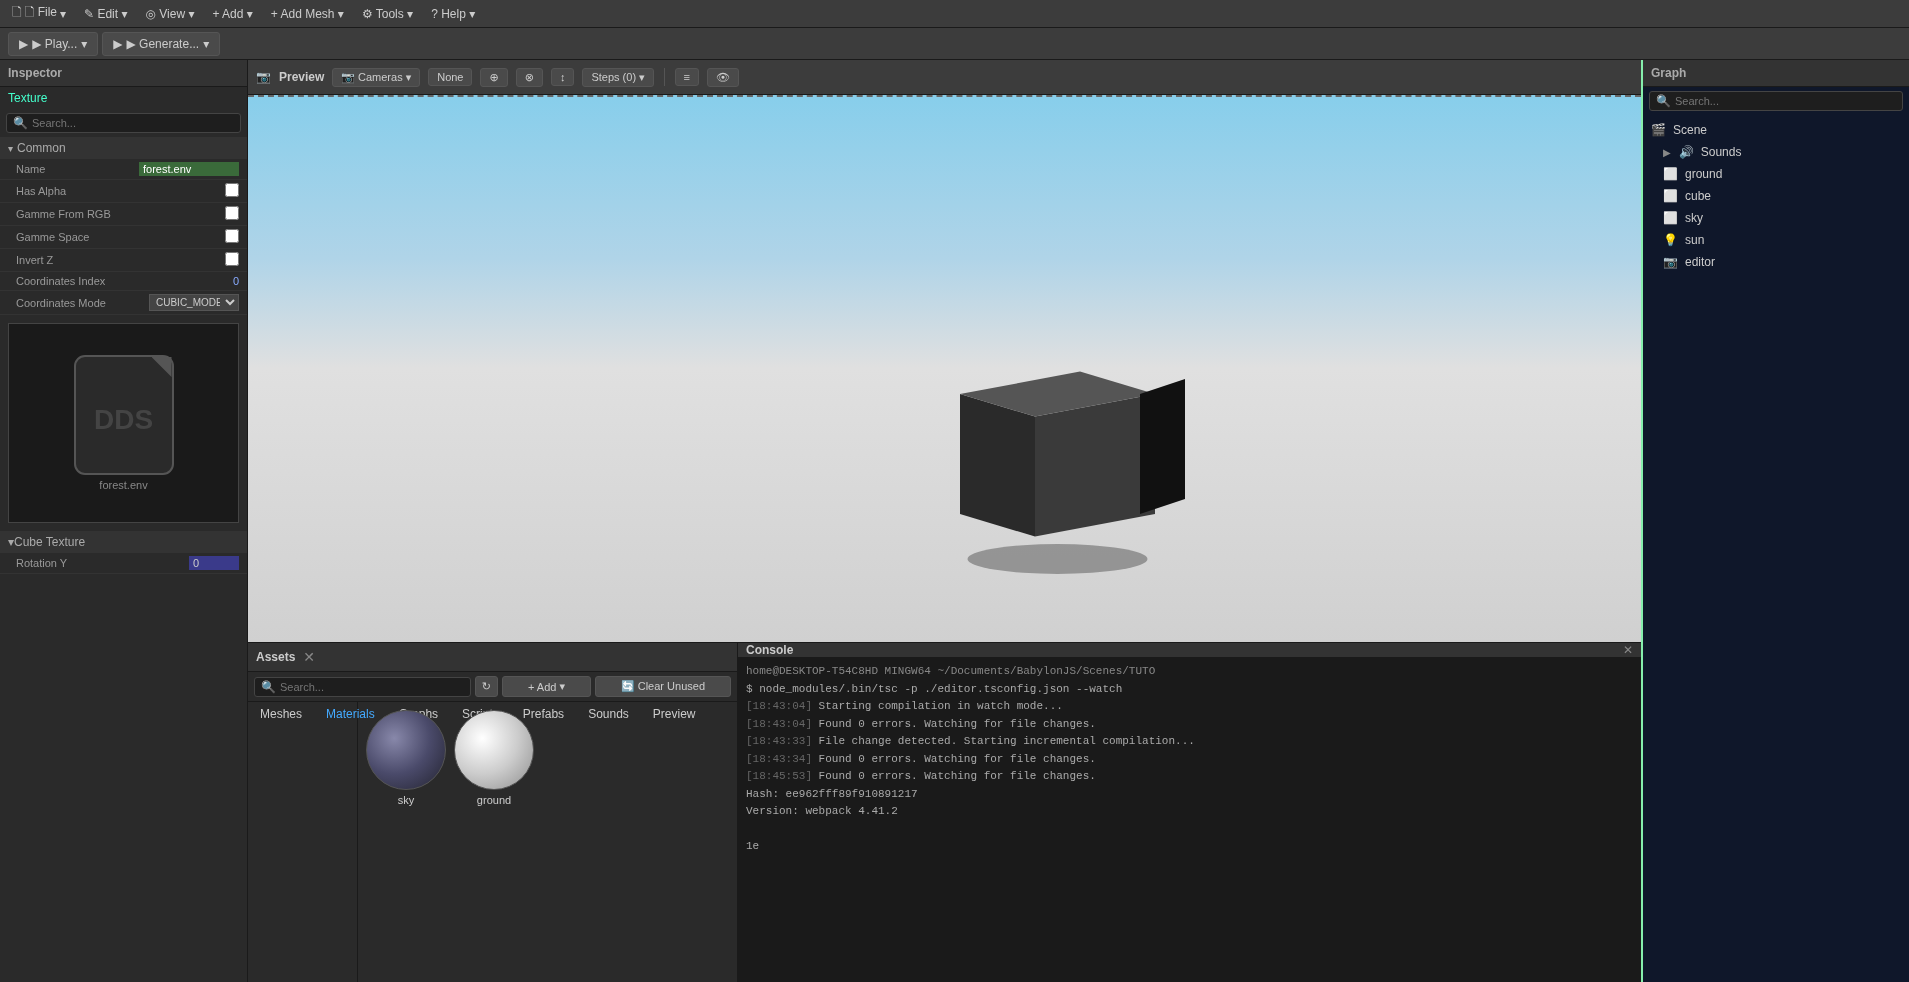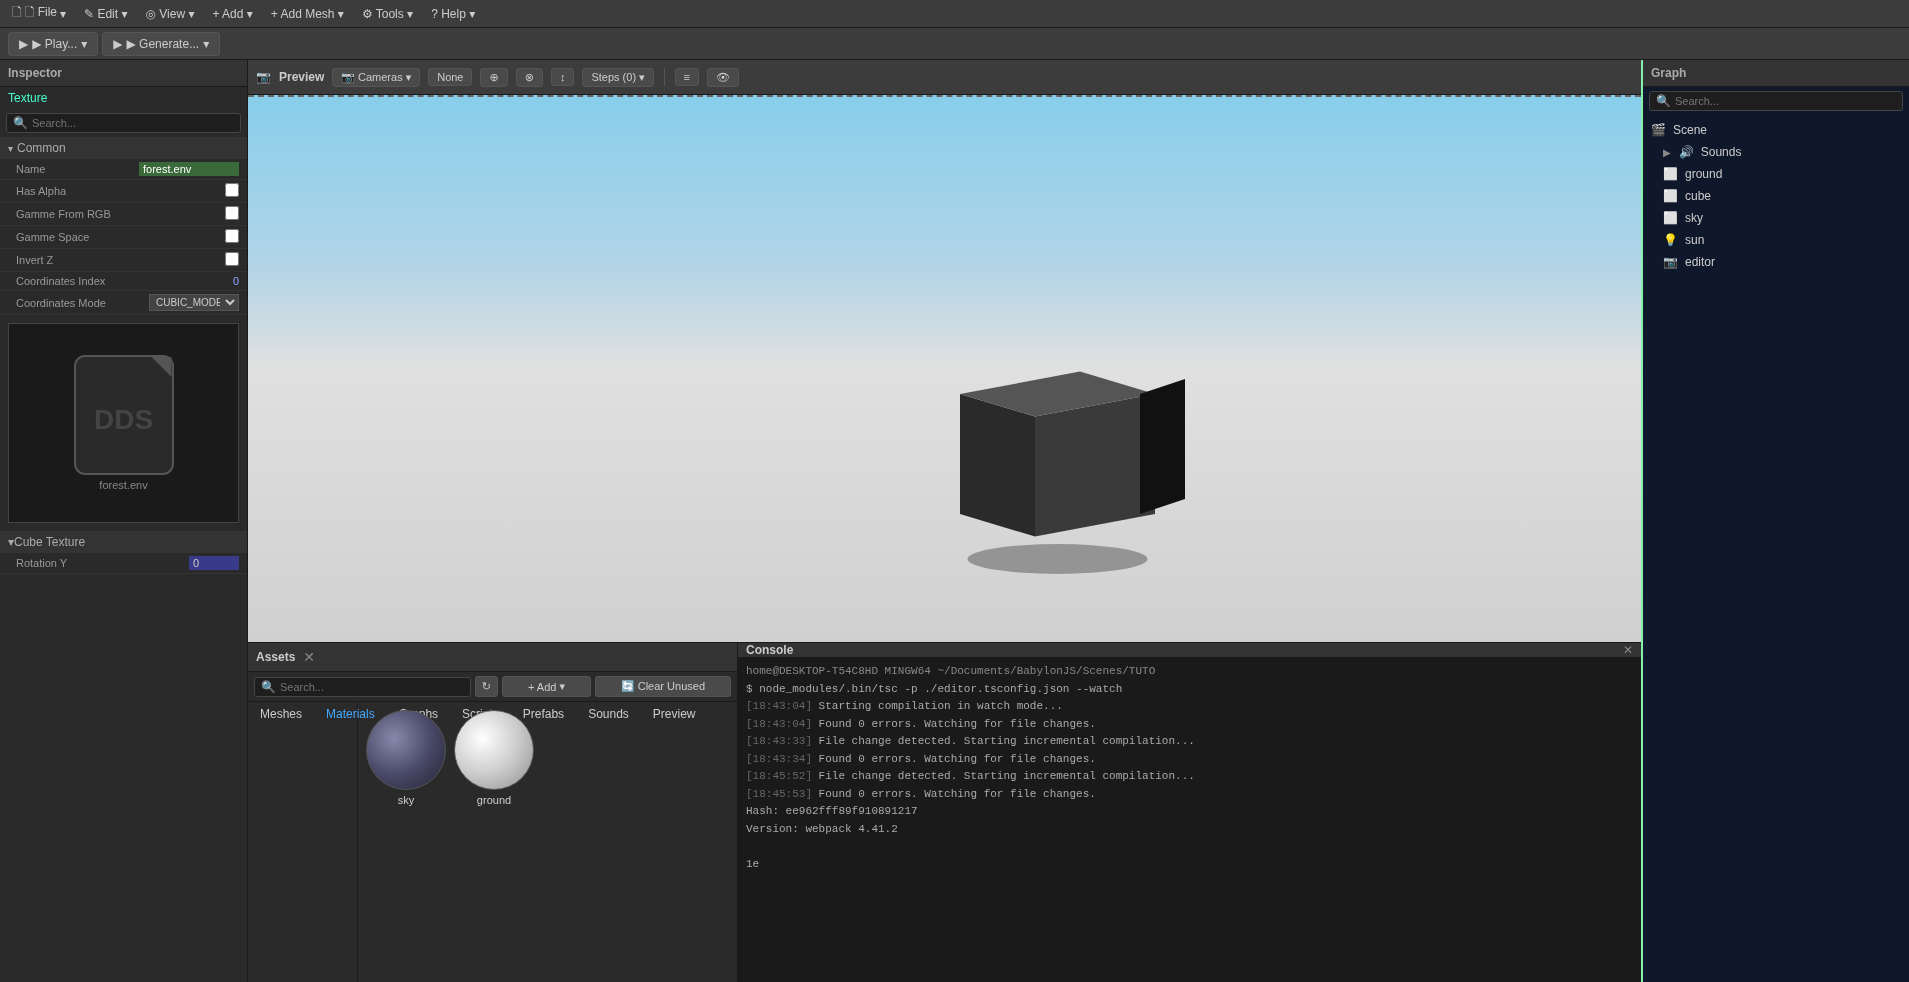--- a/index.html
+++ b/index.html
@@ -765,21 +765,20 @@
           <span class="console-title">Console</span>
           <span class="console-close">✕</span>
         </div>
         <div class="console-content">
           <div class="console-line"><span style="color:#888">home@DESKTOP-T54C8HD MINGW64 ~/Documents/BabylonJS/Scenes/TUTO</span></div>
           <div class="console-line"><span style="color:#aaa">$ node_modules/.bin/tsc -p ./editor.tsconfig.json --watch</span></div>
           <div class="console-line"><span class="timestamp">[18:43:04]</span><span> Starting compilation in watch mode...</span></div>
           <div class="console-line"><span class="timestamp">[18:43:04]</span><span> Found 0 errors. Watching for file changes.</span></div>
           <div class="console-line"><span class="timestamp">[18:43:33]</span><span> File change detected. Starting incremental compilation...</span></div>
           <div class="console-line"><span class="timestamp">[18:43:34]</span><span> Found 0 errors. Watching for file changes.</span></div>
-          <div class="console-line"><span class="timestamp">[18:45:52]</span><span> File change detected. Starting incremental compilation...</span></div>
           <div class="console-line"><span class="timestamp">[18:45:53]</span><span> Found 0 errors. Watching for file changes.</span></div>
           <div class="console-line"><span>Hash: ee962fff89f910891217</span></div>
           <div class="console-line"><span>Version: webpack 4.41.2</span></div>
           <div class="console-line"><span>&nbsp;</span></div>
           <div class="console-line"><span>1e</span></div>
         </div>
       </div>
 
     </div>
   </div>

